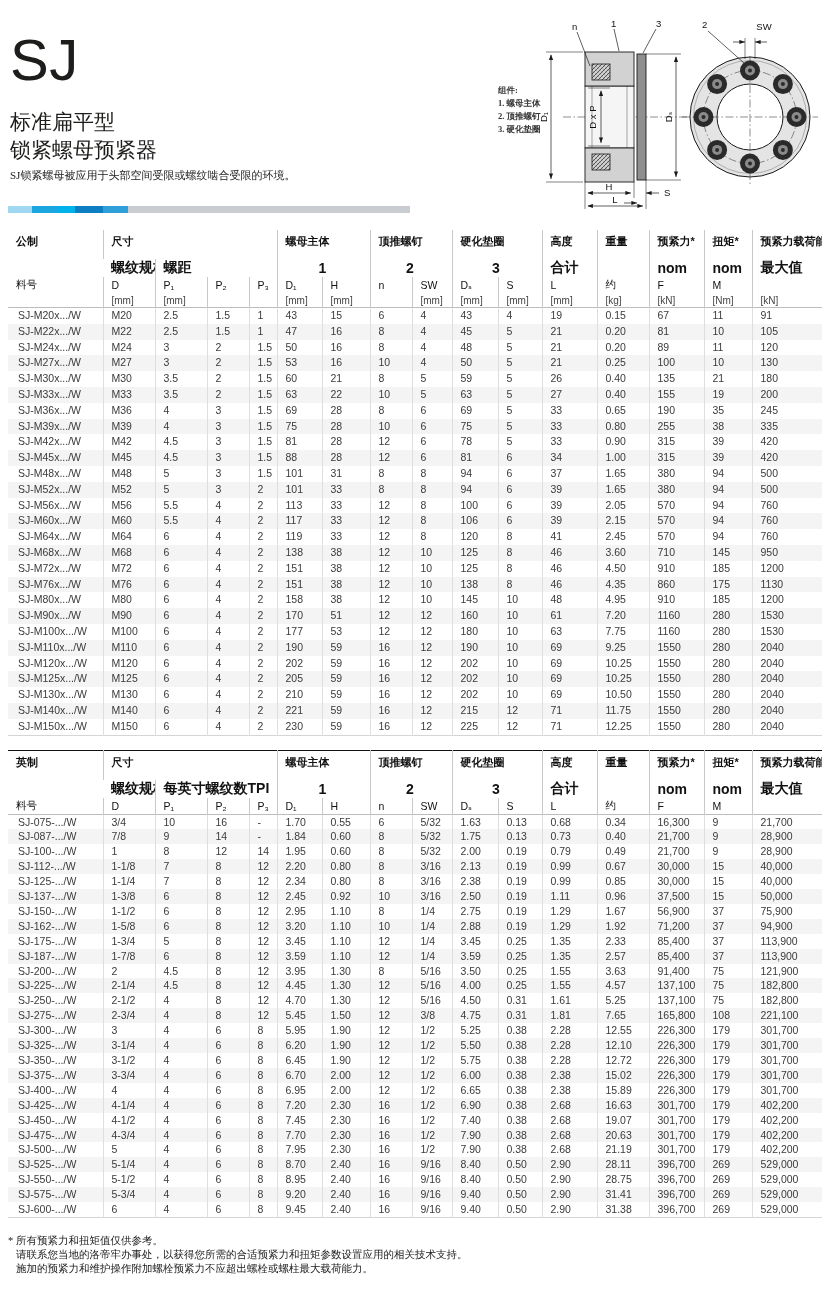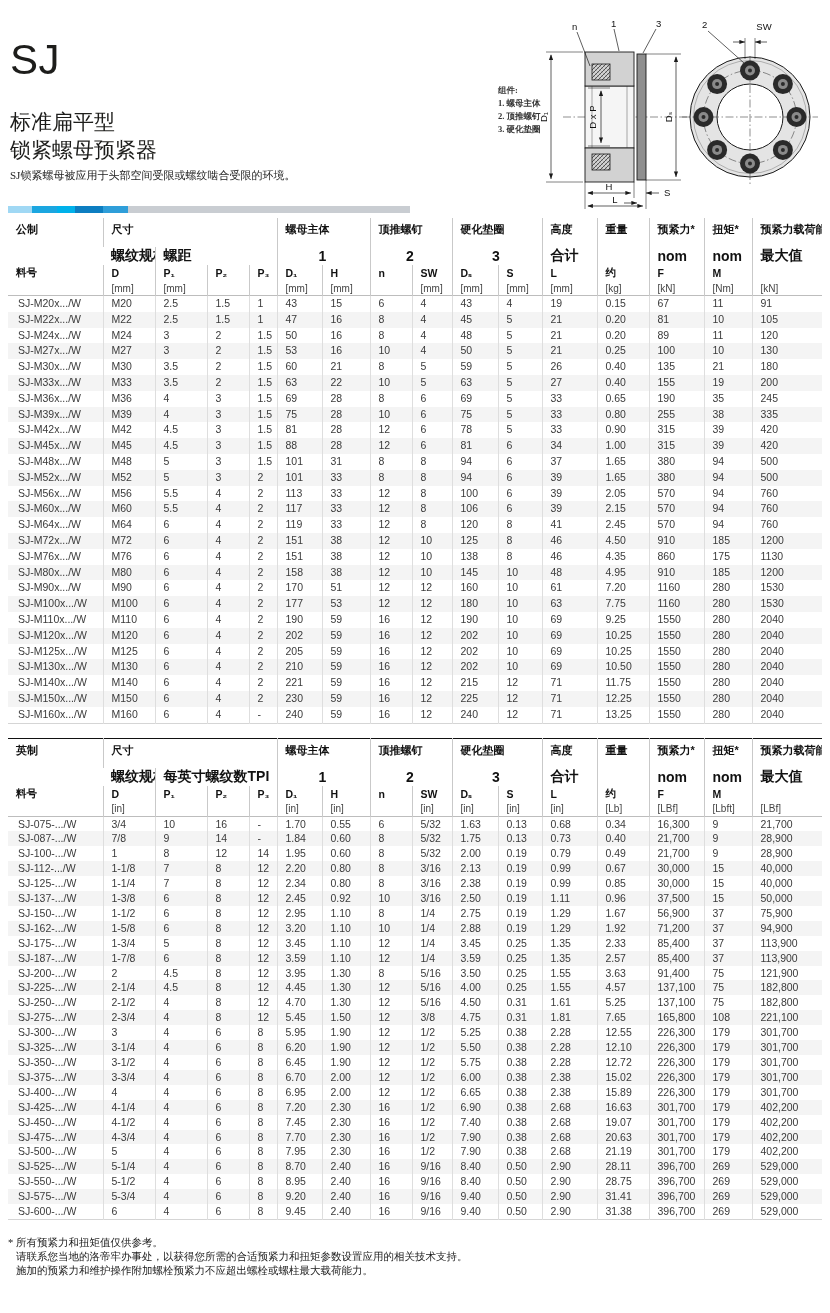--- a/index.html
+++ b/index.html
@@ -1,20 +1,20 @@
 <!DOCTYPE html>
 <html><head>
 <meta charset="utf-8">
 <style>
   html,body{margin:0;padding:0;}
   body{width:830px;height:1313px;background:#fff;overflow:hidden;
        font-family:"Liberation Sans","DejaVu Sans",sans-serif;color:#1d1d1b;position:relative;}
   
   .top{position:relative;height:206px;}
-  .title{position:absolute;left:10px;top:36px;font-size:42px;line-height:48px;font-weight:400;letter-spacing:.5px;}
+  .title{position:absolute;left:10px;top:36px;font-size:58px;line-height:48px;font-weight:400;letter-spacing:.5px;}
   .subtitle{position:absolute;left:10px;top:108px;font-size:21px;line-height:28px;font-weight:400;}
   .desc{position:absolute;left:10px;top:168px;font-size:11px;line-height:15px;
         font-family:"Liberation Serif","DejaVu Serif",serif;color:#222;}
   .legend{position:absolute;left:498px;top:84px;font-size:8.5px;line-height:13px;
           font-family:"Liberation Serif","DejaVu Serif",serif;color:#333;font-weight:bold;}
   .drawing{position:absolute;left:488px;top:14px;}
   .drawing text{font-family:"Liberation Sans","DejaVu Sans",sans-serif;font-size:9.5px;fill:#111;}
   .body-f{fill:#d2d2d2;stroke:#1a1a1a;stroke-width:.9}
   .bore-f{fill:#f5f5f5;stroke:#1a1a1a;stroke-width:.8}
   .washer-f{fill:#8f8f8f;stroke:#1a1a1a;stroke-width:.9}
@@ -22,33 +22,33 @@
   .face-f{fill:#e4e4e4;stroke:#1a1a1a;stroke-width:1}
   .dim{stroke:#1a1a1a;stroke-width:.7;fill:none}
   .ext{stroke:#1a1a1a;stroke-width:.55}
   .thin{stroke:#555;stroke-width:.5}
   .cdash{stroke:#444;stroke-width:.6;stroke-dasharray:8 2.5 1.5 2.5;fill:none}
   .lead{stroke:#1a1a1a;stroke-width:.7}
   
   .bar{display:flex;height:7px;margin-left:8px;width:402px;}
   .bar-block{height:7px;}
   
-  table.gt{border-collapse:collapse;table-layout:fixed;width:814px;margin-left:8px;font-size:10.5px;}
+  table.gt{border-collapse:collapse;table-layout:fixed;width:814px;margin-left:8px;font-size:10.5px;margin-top:12px;}
   table.gt th,table.gt td{padding:0 2px 0 8px;text-align:left;vertical-align:middle;overflow:hidden;white-space:nowrap;}
   table.gt col.c0{width:95px}  table.gt col.c1{width:52px}  table.gt col.c2{width:52px}
   table.gt col.c3{width:42px}  table.gt col.c4{width:28px}  table.gt col.c5{width:45px}
   table.gt col.c6{width:48px}  table.gt col.c7{width:42px}  table.gt col.c8{width:40px}
   table.gt col.c9{width:46px}  table.gt col.c10{width:44px} table.gt col.c11{width:55px}
   table.gt col.c12{width:52px} table.gt col.c13{width:55px} table.gt col.c14{width:48px}
   table.gt col.c15{width:70px}
   table.gt thead{border-bottom:1px solid #bdbdbd;}
   table.gt thead th{font-weight:bold;color:#111;}
   tr.grow th{height:24px;vertical-align:top;padding-top:5px;font-size:11px;line-height:12px;}
   tr.srow th{height:16px;font-size:14px;}
-  tr.symrow td{height:16px;font-weight:bold;color:#111;}
+  tr.symrow td{height:16px;font-weight:normal;color:#111;}
   tr.unitrow td{height:14px;font-weight:normal;color:#444;font-size:10px;}
   .bl{border-left:1px solid #c9c9c9;}
   .ctr{text-align:center !important;padding-left:0 !important;}
   table.gt tbody td{border-left:1px solid #dedede;color:#3a3a3a;}
   table.gt tbody td:first-child{border-left:none;padding-left:10px;}
   table.gt tbody tr:nth-child(even){background:#f4f4f4;}
   table.metric tbody td{height:15.8px;line-height:15.8px;}
   table.imperial tbody td{height:14.9px;line-height:14.9px;}
   table.imperial{border-top:1.5px solid #111;margin-top:14px;}
   table.gt tbody{border-bottom:1px solid #d5d5d5;}
@@ -548,20 +548,38 @@
         <td>8</td>
         <td>120</td>
         <td>8</td>
         <td>41</td>
         <td>2.45</td>
         <td>570</td>
         <td>94</td>
         <td>760</td>
       </tr>
       <tr>
+        <td>SJ-M68x.../W</td>
+        <td>M68</td>
+        <td>6</td>
+        <td>4</td>
+        <td>2</td>
+        <td>138</td>
+        <td>38</td>
+        <td>12</td>
+        <td>10</td>
+        <td>125</td>
+        <td>8</td>
+        <td>46</td>
+        <td>3.60</td>
+        <td>710</td>
+        <td>145</td>
+        <td>950</td>
+      </tr>
+      <tr>
         <td>SJ-M72x.../W</td>
         <td>M72</td>
         <td>6</td>
         <td>4</td>
         <td>2</td>
         <td>151</td>
         <td>38</td>
         <td>12</td>
         <td>10</td>
         <td>125</td>
@@ -741,38 +759,20 @@
         <td>4</td>
         <td>2</td>
         <td>230</td>
         <td>59</td>
         <td>16</td>
         <td>12</td>
         <td>225</td>
         <td>12</td>
         <td>71</td>
         <td>12.25</td>
-        <td>1550</td>
-        <td>280</td>
-        <td>2040</td>
-      </tr>
-      <tr>
-        <td>SJ-M160x.../W</td>
-        <td>M160</td>
-        <td>6</td>
-        <td>4</td>
-        <td>-</td>
-        <td>240</td>
-        <td>59</td>
-        <td>16</td>
-        <td>12</td>
-        <td>240</td>
-        <td>12</td>
-        <td>71</td>
-        <td>13.25</td>
         <td>1550</td>
         <td>280</td>
         <td>2040</td>
       </tr>
     </tbody>
 </table>
 
 <table class="gt imperial">
   <colgroup>
       <col class="c0">
@@ -829,38 +829,20 @@
         <td class="bl">n</td>
         <td class="bl">SW</td>
         <td class="bl">Dₛ</td>
         <td class="bl">S</td>
         <td class="bl">L</td>
         <td class="bl">约</td>
         <td class="bl">F</td>
         <td class="bl">M</td>
         <td class="bl"></td>
       </tr>
-    <tr class="unitrow">
-        <td></td>
-        <td class="bl">[in]</td>
-        <td class="bl"></td>
-        <td class="bl"></td>
-        <td class="bl"></td>
-        <td class="bl">[in]</td>
-        <td class="bl">[in]</td>
-        <td class="bl"></td>
-        <td class="bl">[in]</td>
-        <td class="bl">[in]</td>
-        <td class="bl">[in]</td>
-        <td class="bl">[in]</td>
-        <td class="bl">[Lb]</td>
-        <td class="bl">[LBf]</td>
-        <td class="bl">[Lbft]</td>
-        <td class="bl">[LBf]</td>
-      </tr>
   </thead>
   <tbody>
       <tr>
         <td>SJ-075-.../W</td>
         <td>3/4</td>
         <td>10</td>
         <td>16</td>
         <td>-</td>
         <td>1.70</td>
         <td>0.55</td>

